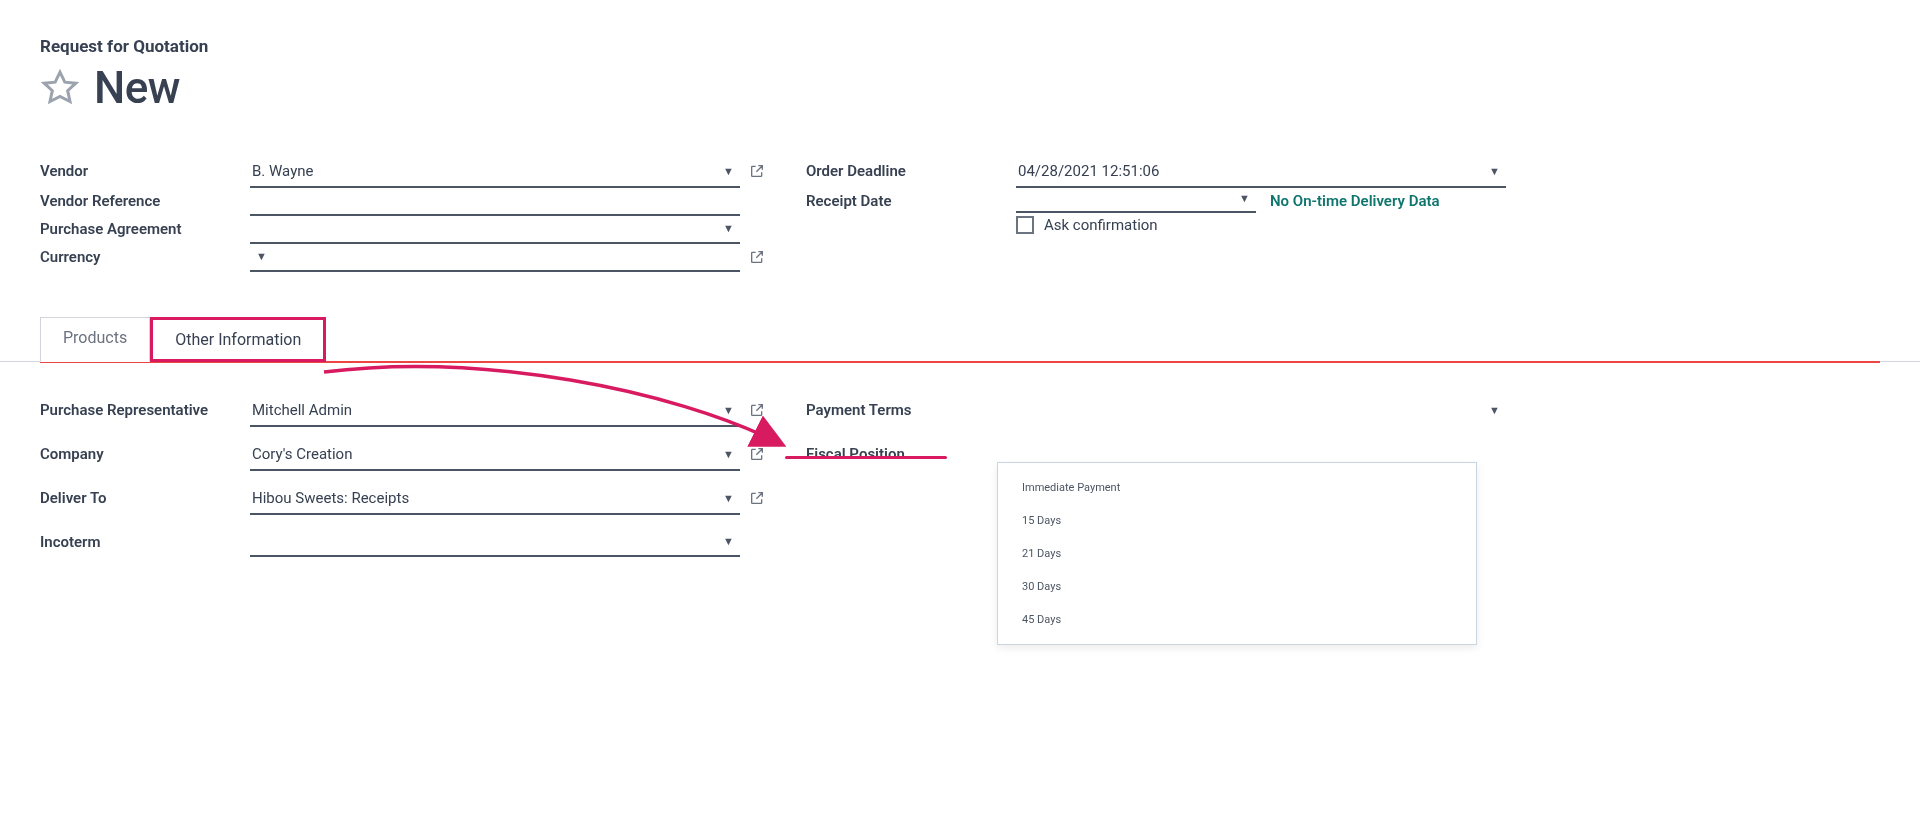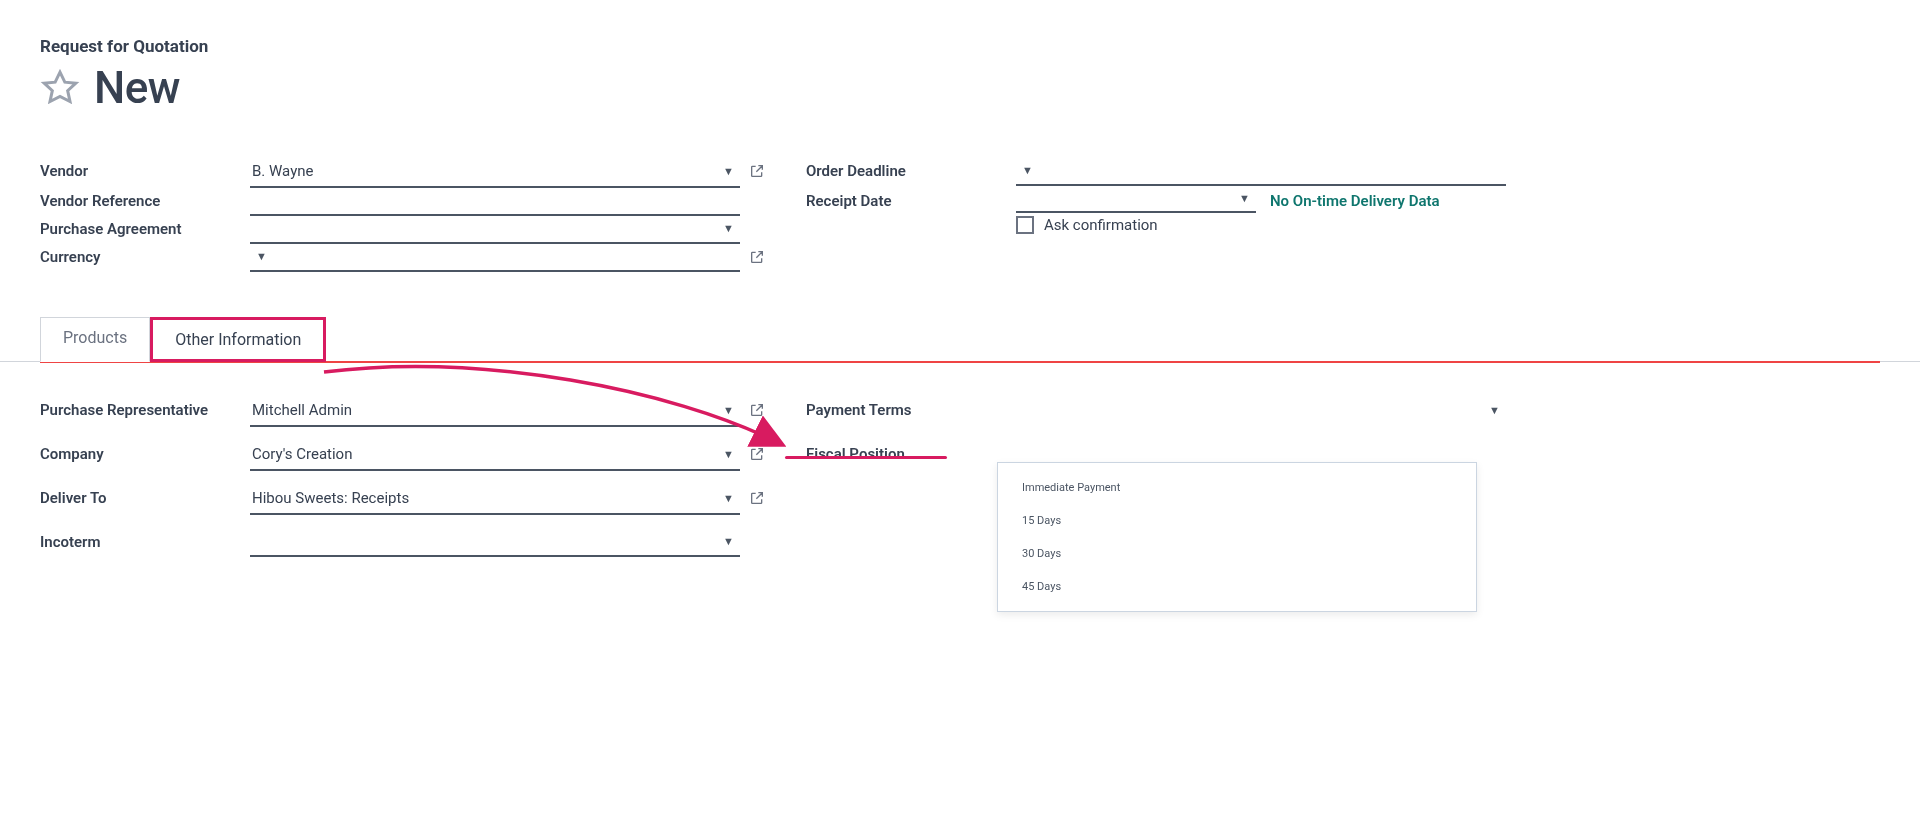--- a/index.html
+++ b/index.html
@@ -152,20 +152,21 @@
     <div class="col-ext">
       <span class="ext-link">
         <svg viewBox="0 0 24 24" width="16" height="16" fill="none" stroke="currentColor" stroke-width="2">
             <path d="M14 4h6v6M20 4l-9 9M19 14v5a1 1 0 01-1 1H5a1 1 0 01-1-1V6a1 1 0 011-1h5"></path>
           </svg>
       </span>
     </div>
     <div class="gap-col"></div>
     <div class="label">Order Deadline</div>
     <div class="field">
+      <span class="value">04/28/2021 12:51:06</span>
       <span class="caret">▼</span>
     </div>
 
     <div class="label">Vendor Reference</div>
     <div class="field">
       <span class="value"></span>
     </div>
     <div></div>
     <div class="gap-col"></div>
     <div class="label">Receipt Date</div>
@@ -288,15 +289,16 @@
     <marker id="arrowhead" markerWidth="10" markerHeight="10" refX="7" refY="5" orient="auto">
       <polygon points="0 0, 10 5, 0 10" fill="#d81b60"></polygon>
     </marker>
   </defs>
   <path d="M 2 12 C 160 -8, 350 30, 455 82" stroke="#d81b60" stroke-width="3.5" fill="none" marker-end="url(#arrowhead)"></path>
 </svg>
 
 <div class="dropdown-menu" style="left:997px; top:462px;">
   <div class="dropdown-item">Immediate Payment</div>
   <div class="dropdown-item">15 Days</div>
+  <div class="dropdown-item">21 Days</div>
   <div class="dropdown-item">30 Days</div>
   <div class="dropdown-item">45 Days</div>
 </div>
 
 </body></html>

